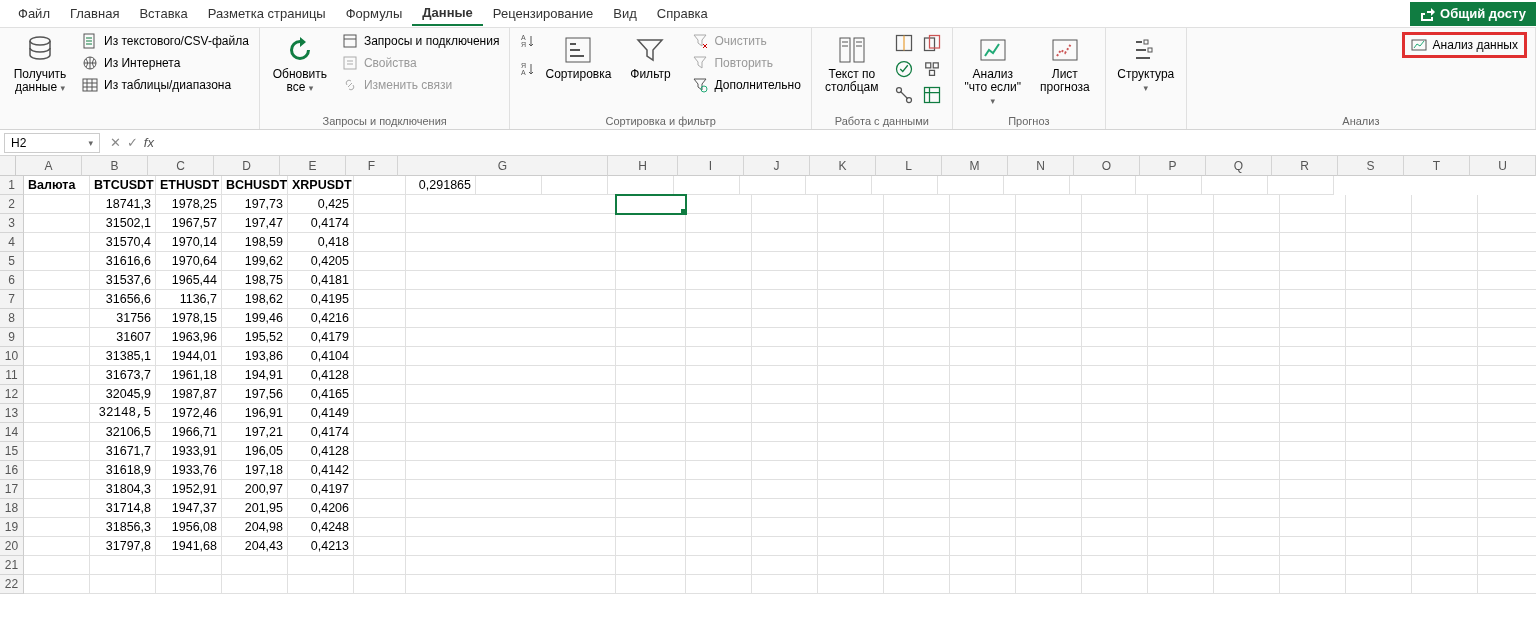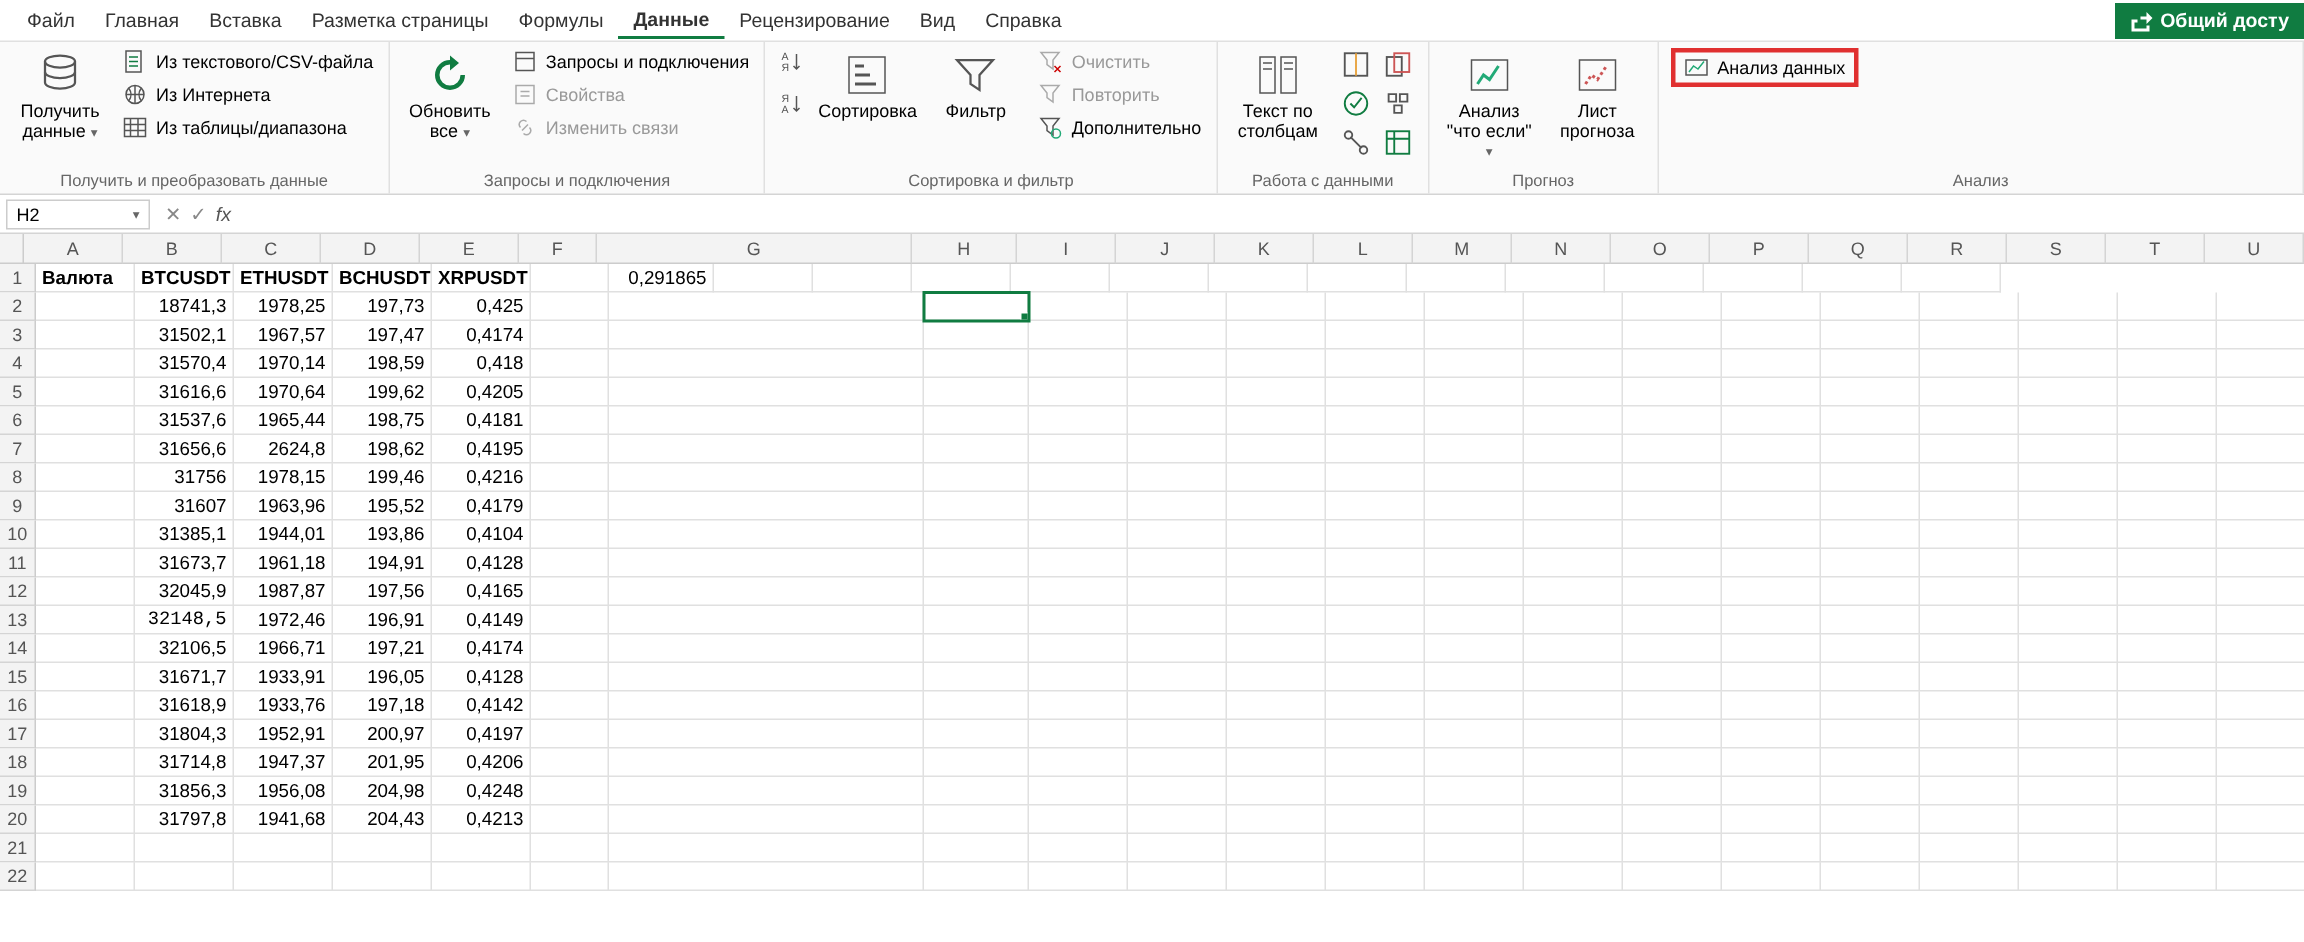--- a/index.html
+++ b/index.html
@@ -102,21 +102,20 @@
           </div>
         <div class="small-btn">
             <svg class="icon-sm" viewBox="0 0 16 16">
               <rect x="1" y="2" width="14" height="12" fill="none" stroke="#555"></rect>
               <path d="M1 6h14M1 10h14M5 2v12M10 2v12" stroke="#555"></path>
             </svg>
             <span>Из таблицы/диапазона</span>
           </div>
       </div>
     </div>
-    <div class="group-label">Получить и преобразовать данные</div>
   </div>
 
   <div class="group">
     <div class="group-body">
       <div class="big-btn">
         <svg class="icon-lg" viewBox="0 0 32 32">
             <path d="M16 6a10 10 0 1 0 10 10h-3a7 7 0 1 1-7-7v4l6-5-6-5v3z" fill="#107c41"></path>
           </svg>
         <span><span>Обновить все</span> <span class="chev">▾</span></span>
       </div>
@@ -268,23 +267,36 @@
         <svg class="icon-lg" viewBox="0 0 32 32">
             <rect x="4" y="6" width="24" height="20" fill="none" stroke="#555"></rect>
             <path d="M8 22l4-6 4 3 6-9" stroke="#c55" fill="none" stroke-width="2" stroke-dasharray="2 2"></path>
           </svg>
         <span>Лист прогноза</span>
       </div>
     </div>
     <div class="group-label">Прогноз</div>
   </div>
 
+  <div class="group">
+    <div class="group-body">
+      <div class="big-btn">
+        <svg class="icon-lg" viewBox="0 0 32 32">
+            <path d="M6 8h6M6 16h10M6 24h14" stroke="#555" stroke-width="2"></path>
+            <rect x="14" y="6" width="4" height="4" fill="none" stroke="#555"></rect>
+            <rect x="18" y="14" width="4" height="4" fill="none" stroke="#555"></rect>
+          </svg>
+        <span><span>Структура</span> <span class="chev">▾</span></span>
+      </div>
+    </div>
+    <div class="group-label"></div>
+  </div>
 
   <div class="group" style="flex:1">
-    <div class="group-body" style="justify-content:flex-start">
+    <div class="group-body" style="justify-content:flex-end">
       <div class="analysis-highlight small-btn">
         <svg class="icon-sm" viewBox="0 0 16 16">
             <rect x="1" y="3" width="14" height="10" fill="none" stroke="#555"></rect>
             <path d="M3 11l3-4 3 2 4-5" stroke="#2a7" fill="none"></path>
           </svg>
         <span>Анализ данных</span>
       </div>
     </div>
     <div class="group-label">Анализ</div>
   </div>
@@ -490,21 +502,21 @@
           <div class="cell" style="width: 66px;"></div>
           <div class="cell" style="width: 66px;"></div>
           <div class="cell" style="width: 66px;"></div>
           <div class="cell" style="width: 66px;"></div>
           <div class="cell" style="width: 66px;"></div>
           <div class="cell" style="width: 66px;"></div>
         </div>
         <div class="row">
           <div class="cell" style="width: 66px;"></div>
           <div class="cell right" style="width: 66px;">31656,6</div>
-          <div class="cell right" style="width: 66px;">2624,8</div>
+          <div class="cell right" style="width: 66px;">1136,7</div>
           <div class="cell right" style="width: 66px;">198,62</div>
           <div class="cell right" style="width: 66px;">0,4195</div>
           <div class="cell" style="width: 52px;"></div>
           <div class="cell" style="width: 210px;"></div>
           <div class="cell" style="width: 70px;"></div>
           <div class="cell" style="width: 66px;"></div>
           <div class="cell" style="width: 66px;"></div>
           <div class="cell" style="width: 66px;"></div>
           <div class="cell" style="width: 66px;"></div>
           <div class="cell" style="width: 66px;"></div>

